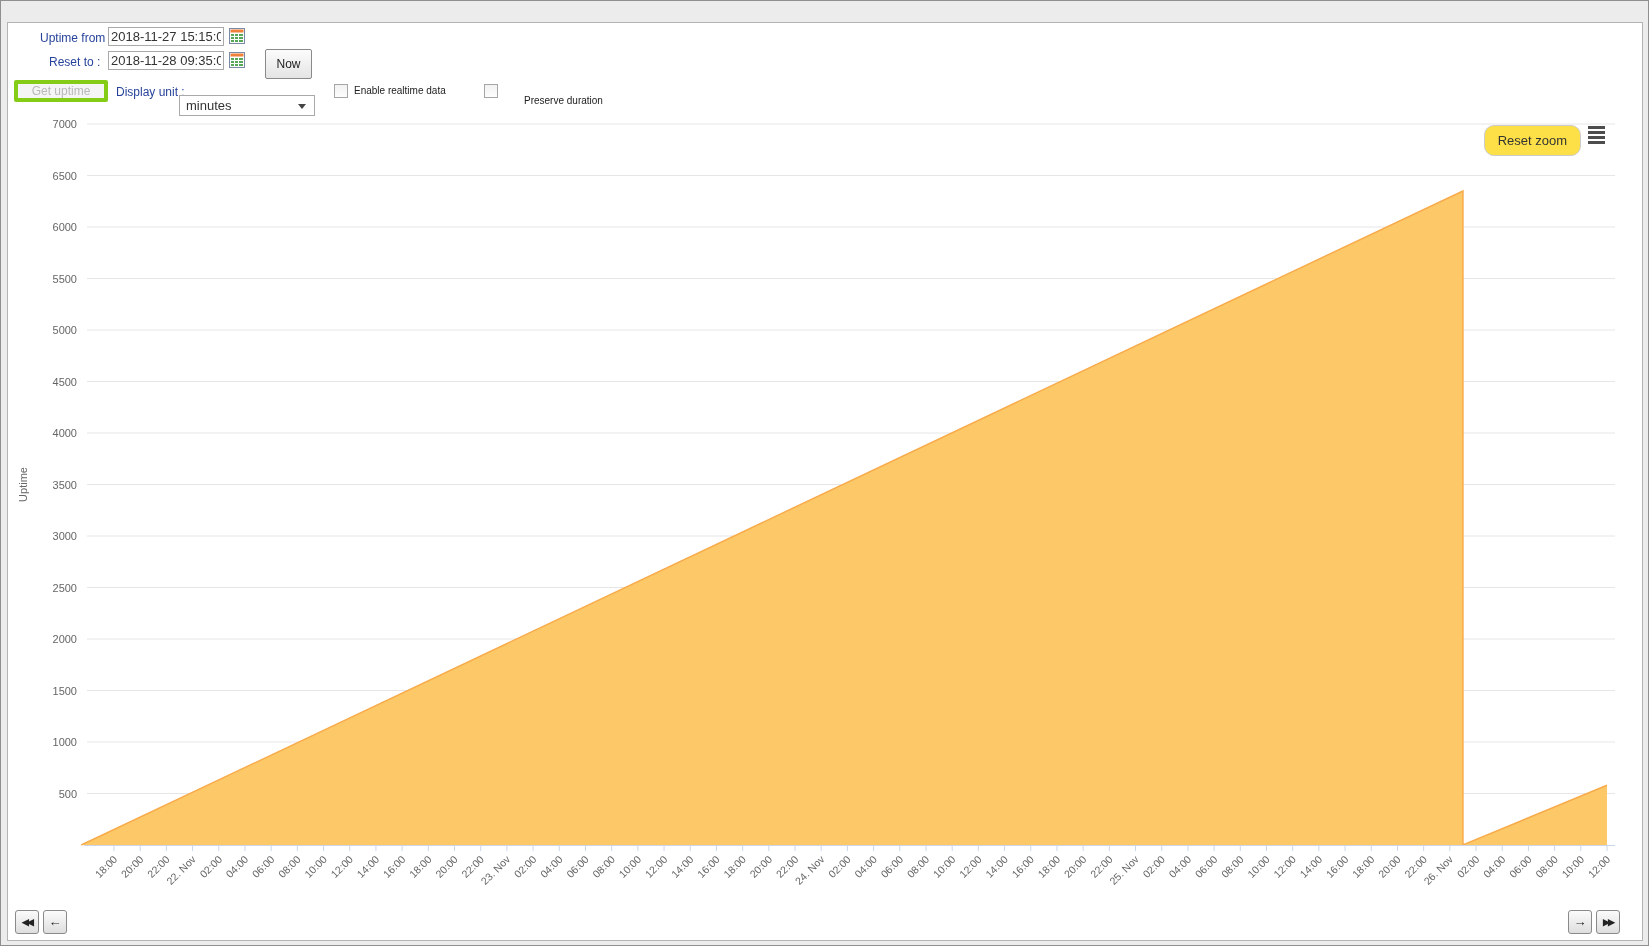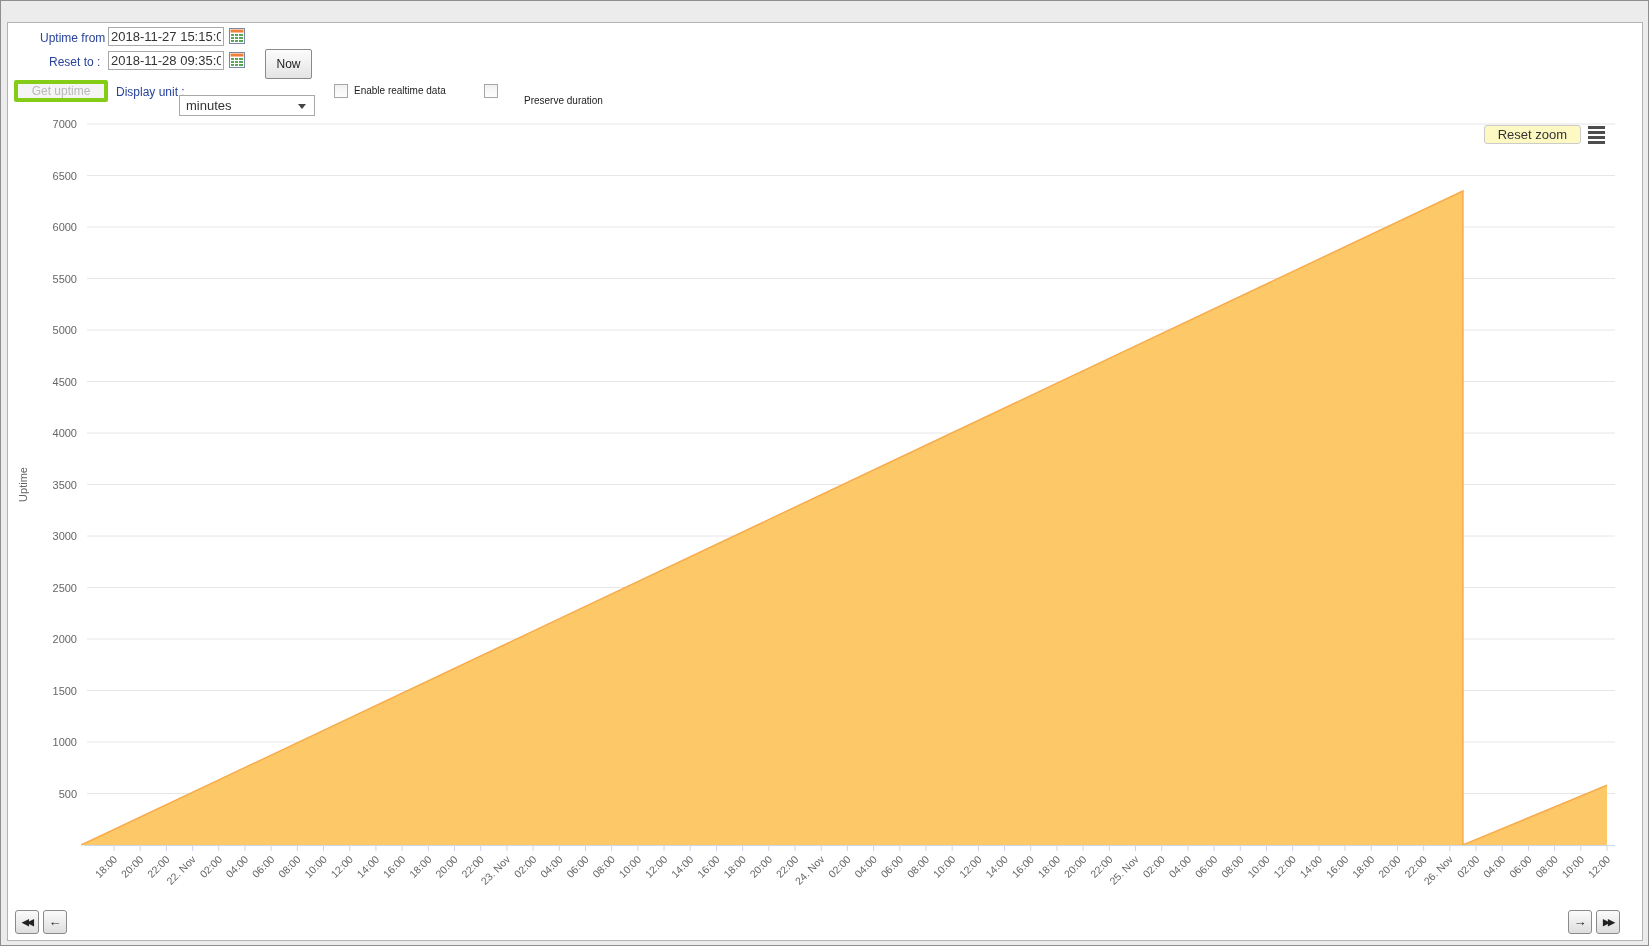--- a/index.html
+++ b/index.html
@@ -36,22 +36,22 @@
   .selectbox .chev { position:absolute; right:8px; top:8px; width:0; height:0;
                      border-left:4px solid transparent; border-right:4px solid transparent;
                      border-top:5px solid #444; }
   .cb { position:absolute; width:14px; height:14px; border:1px solid #a6a6a6;
         background:linear-gradient(#f2f2f2,#fdfdfd); cursor:pointer; }
   .cblabel { position:absolute; font-size:10px; color:#222; white-space:nowrap; cursor:default; }
 
   
   .chart-area { position:absolute; left:1px; top:82px; width:1628px; height:812px; }
   .chart-area svg { position:absolute; left:0; top:0; }
-  .reset-zoom { position:absolute; right:56px; top:20px; padding:1px 13px;
-                background:#fef9c3; border:1px solid #cccccc; border-radius:3px;
+  .reset-zoom { position:absolute; right:56px; top:20px; padding:7px 13px;
+                background:#fde047; border:1px solid #cccccc; border-radius:10px;
                 font-size:13px; color:#333; cursor:pointer; }
   .burger { position:absolute; right:32px; top:21px; width:17px; cursor:pointer; }
   .burger div { height:3px; background:#4d4d4d; margin-bottom:2px; }
 
   
   .navbtn { position:absolute; width:24px; height:24px; bottom:6px;
             border:1px solid #8a8a8a; border-radius:3px;
             background:linear-gradient(#fbfbfb,#dedede); color:#222;
             text-align:center; cursor:pointer; }
   .navbtn .glyph { font-size:13px; font-weight:bold; line-height:22px; display:block; }

